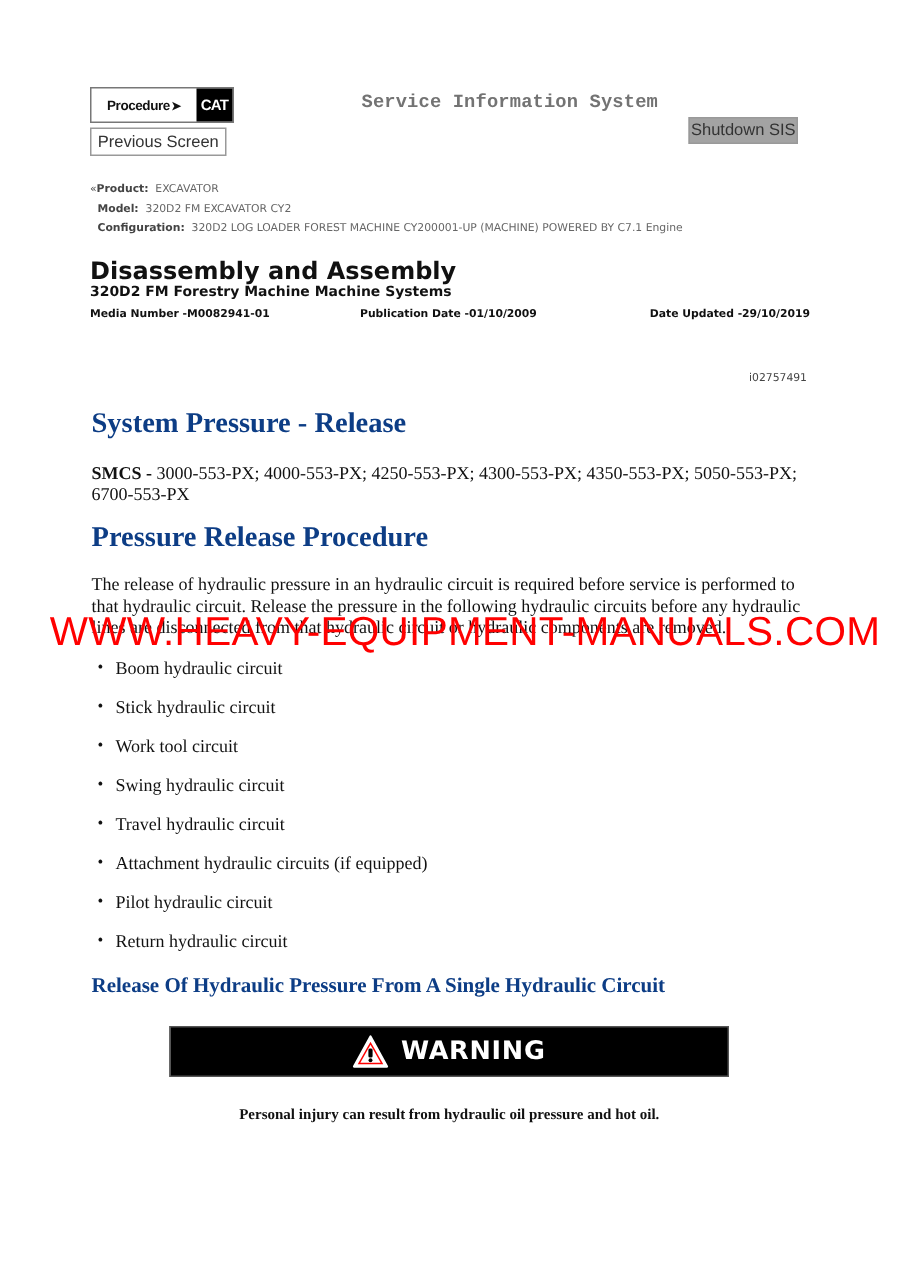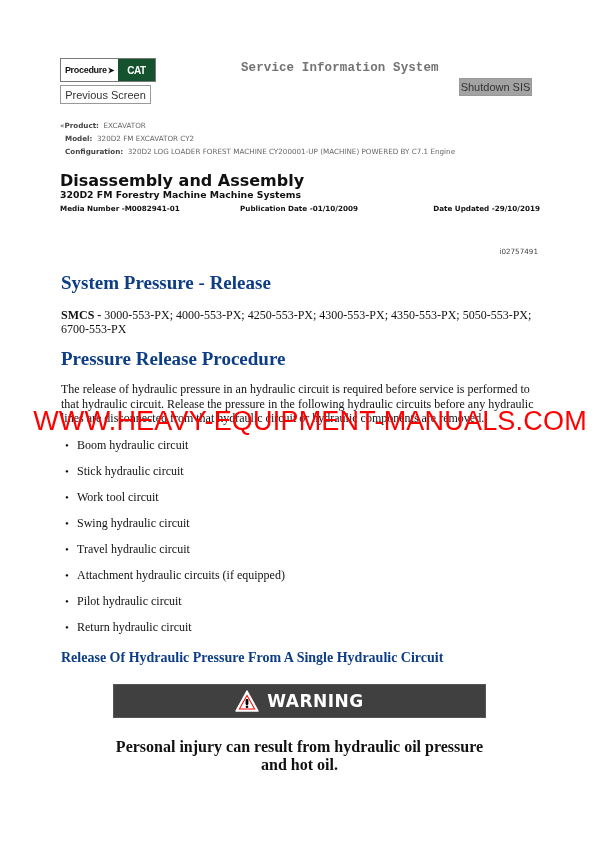--- a/index.html
+++ b/index.html
@@ -11,21 +11,21 @@
       position: absolute; left: 60px; top: 58px; width: 96px; height: 24px;
       border: 1px solid #777; display: flex; align-items: stretch; background: #fff;
     }
     .logo .fin {
       flex: 1; display: flex; align-items: center; justify-content: center;
       font-family: "Liberation Sans", sans-serif; font-weight: bold; font-size: 9px;
       letter-spacing: -0.3px; color: #111;
     }
     .logo .fin .arrows { font-size: 8px; margin-left: 1px; }
     .logo .cat {
-      width: 37px; background: #14532d; color: #fff; display: flex; align-items: center; justify-content: center;
+      width: 24px; background: #000000; color: #fff; display: flex; align-items: center; justify-content: center;
       font-family: "Liberation Sans", sans-serif; font-weight: bold; font-size: 10px; letter-spacing: -0.5px;
     }
     .prev-btn {
       position: absolute; left: 60px; top: 85px; width: 91px; height: 19px;
       border: 1px solid #999; background: #fff; font-family: "Liberation Sans", sans-serif;
       font-size: 11px; color: #333; display: flex; align-items: center; justify-content: center; cursor: pointer;
     }
     .sis-title {
       position: absolute; left: 241px; top: 61px;
       font-family: Liberation Mono, monospace; font-weight: bold; font-size: 12.5px; color: #737373; letter-spacing: 0.1px;
@@ -66,30 +66,30 @@
     h3.sec { font-size: 14px; font-weight: bold; color: #0d3d85; margin-top: 3px; line-height: 18px; }
 
     .watermark {
       position: absolute; left: 0; top: 406px; width: 600px; text-align: center;
       font-family: "Liberation Sans", sans-serif; font-size: 27px; color: #ff0000; letter-spacing: 0.2px;
       line-height: 30px; white-space: nowrap; pointer-events: none; padding-left: 20px;
     }
 
     .warning-box {
       position: absolute; left: 113px; top: 684px; width: 373px; height: 34px;
-      background: #404040; border: 1px solid #555;
+      background: #000000; border: 1px solid #555;
       display: flex; align-items: center; justify-content: center; gap: 8px;
     }
     .warning-box .tri { width: 24px; height: 22px; }
     .warning-box .wtext {
       font-family: "DejaVu Sans", sans-serif; font-weight: bold; font-size: 17px; color: #fff; letter-spacing: 0.5px;
     }
     .warning-msg {
       position: absolute; left: 113px; top: 738px; width: 373px; text-align: center;
-      font-family: "Liberation Serif", serif; font-weight: bold; font-size: 16px; color: #111;
+      font-family: "Liberation Serif", serif; font-weight: bold; font-size: 10px; color: #111;
     }
   </style>
 </head>
 <body>
 
 <div class="logo">
   <div class="fin">
     <span>Procedure</span>
     <span class="arrows">➤</span>
   </div>

